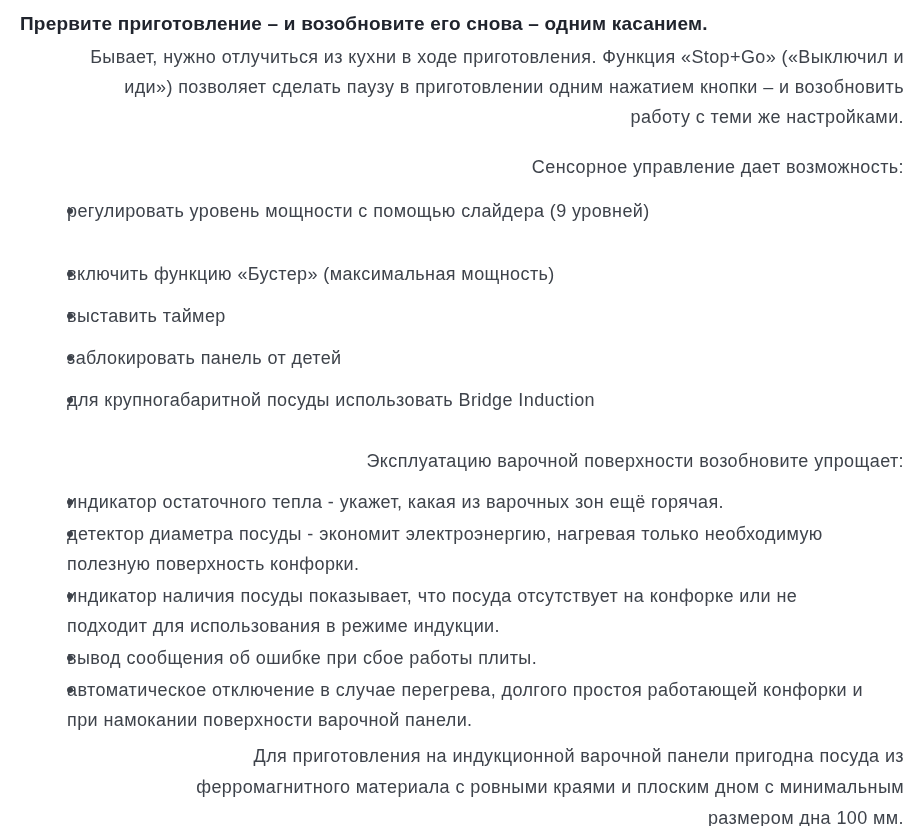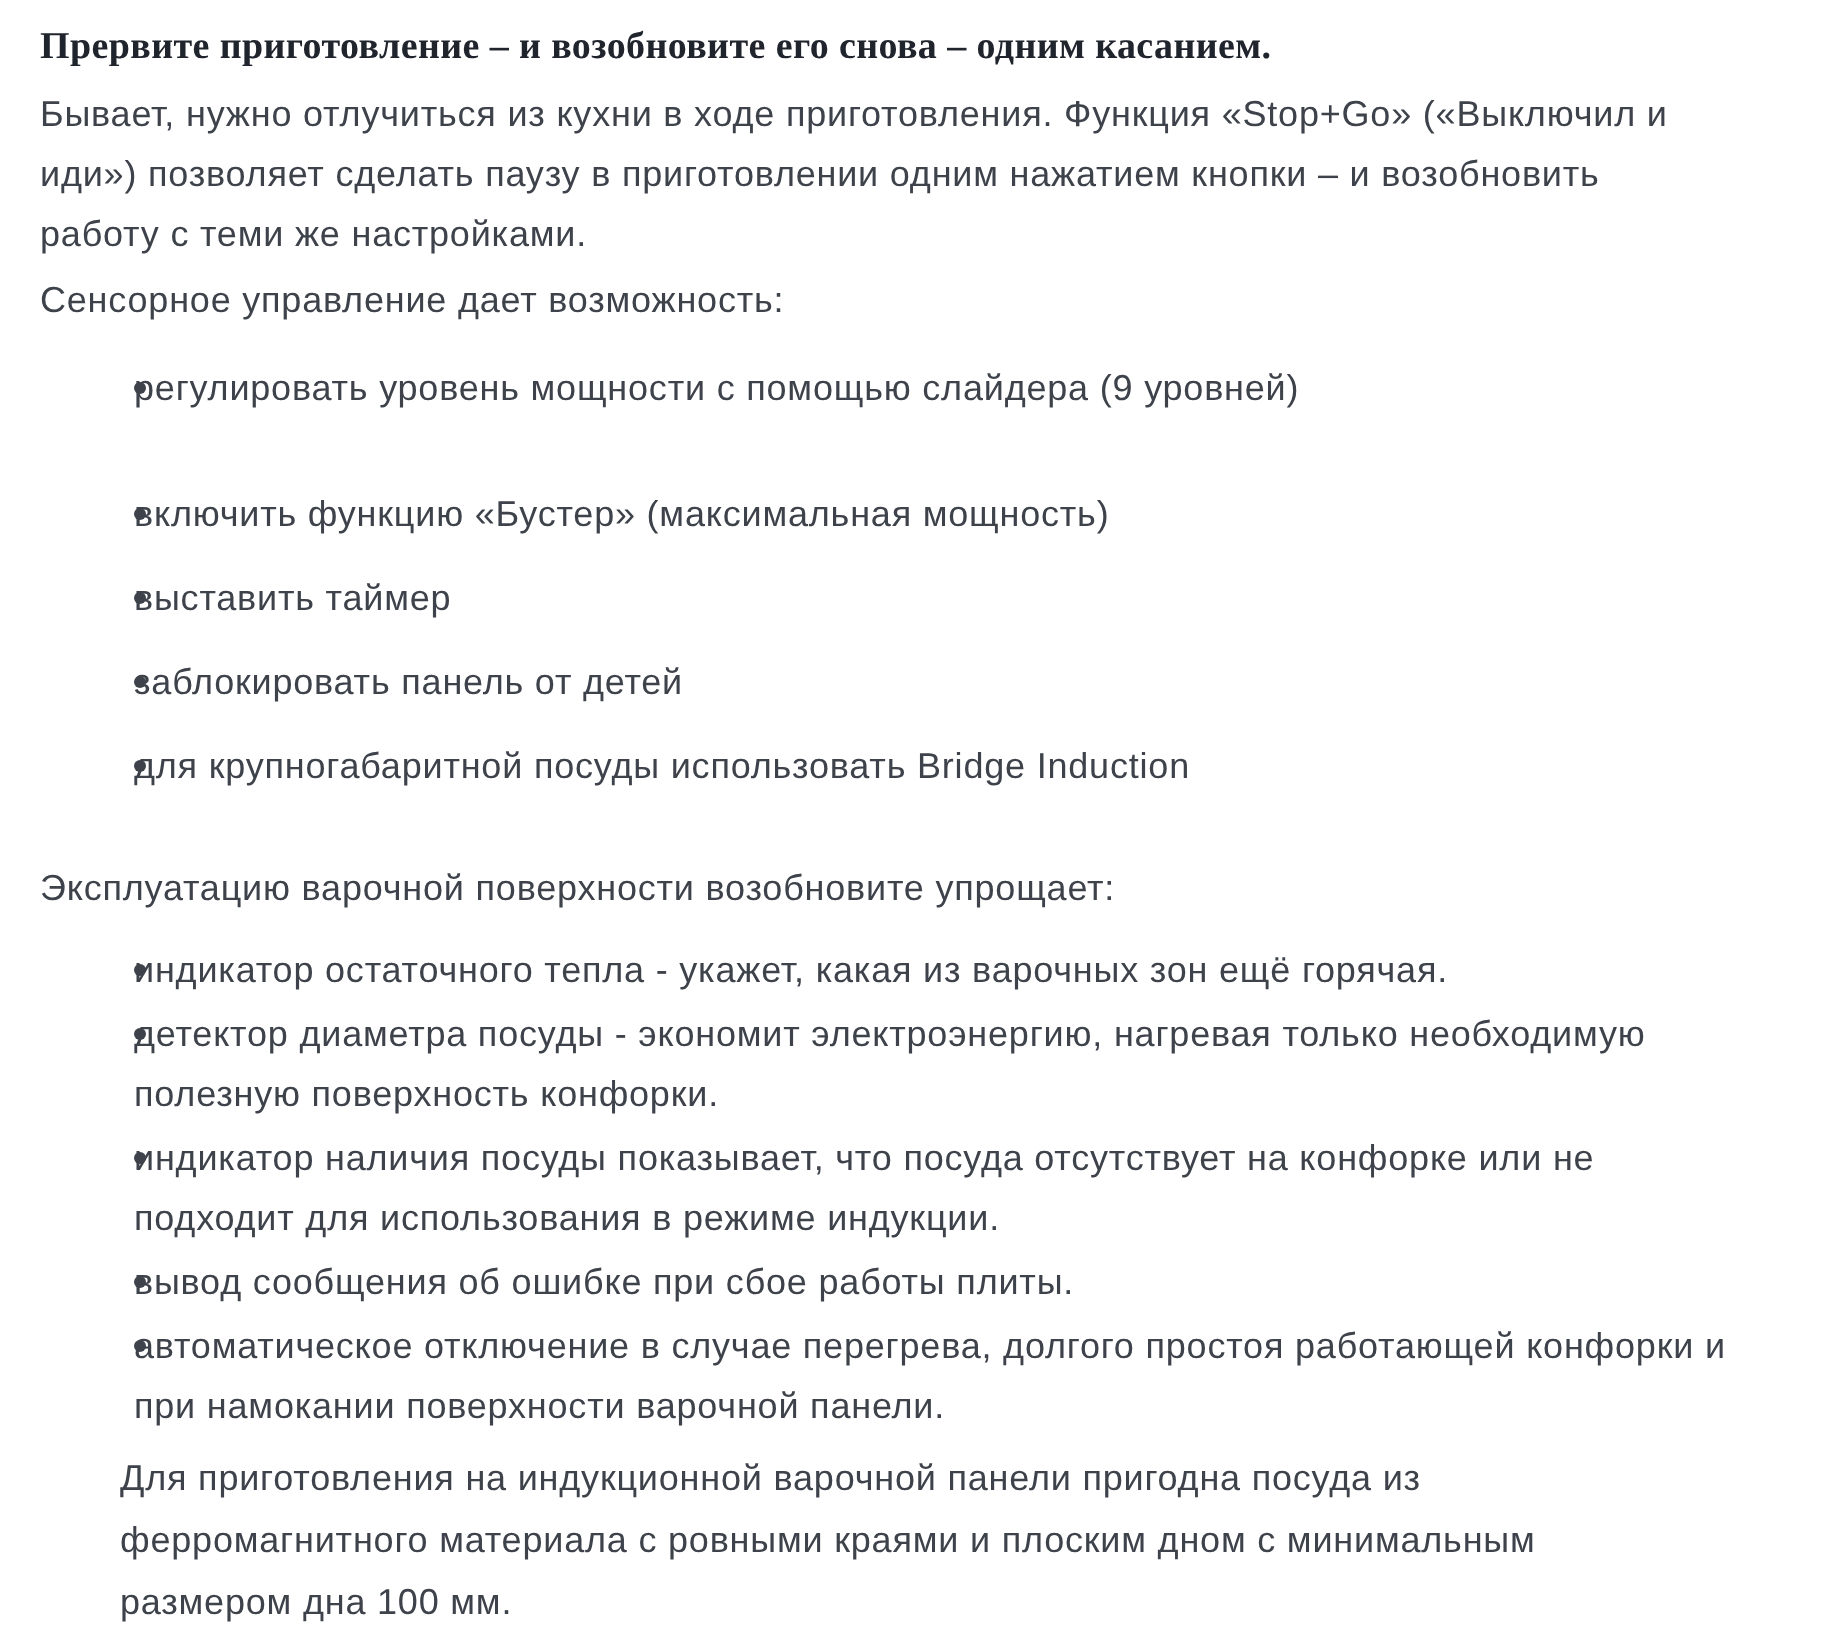--- a/index.html
+++ b/index.html
@@ -15,31 +15,31 @@
     padding: 11px 14px 0 20px;
   }
   .heading {
     margin: 0;
     font-size: 19px;
     line-height: 26px;
     font-weight: 700;
     letter-spacing: 0.2px;
     color: #20242d;
     white-space: pre-line;
-    font-family: Liberation Serif, serif;
   }
   .p {
     margin: 0;
     font-size: 18px;
     line-height: 30px;
     letter-spacing: 0.4px;
     white-space: pre-line;
+    text-align: right;
   }
   .p-intro      { margin-top: 5px; }
-  .p-lead-touch { margin-top: 3px; }
+  .p-lead-touch { margin-top: 20px; }
   .p-lead-oper  { margin-top: 31px; }
   .p-note {
     margin-top: 6px;
     margin-left: 40px;
     line-height: 31px;
   }
   ul.blist {
     margin: 0;
     padding: 0 0 0 47px;
     list-style: none;

